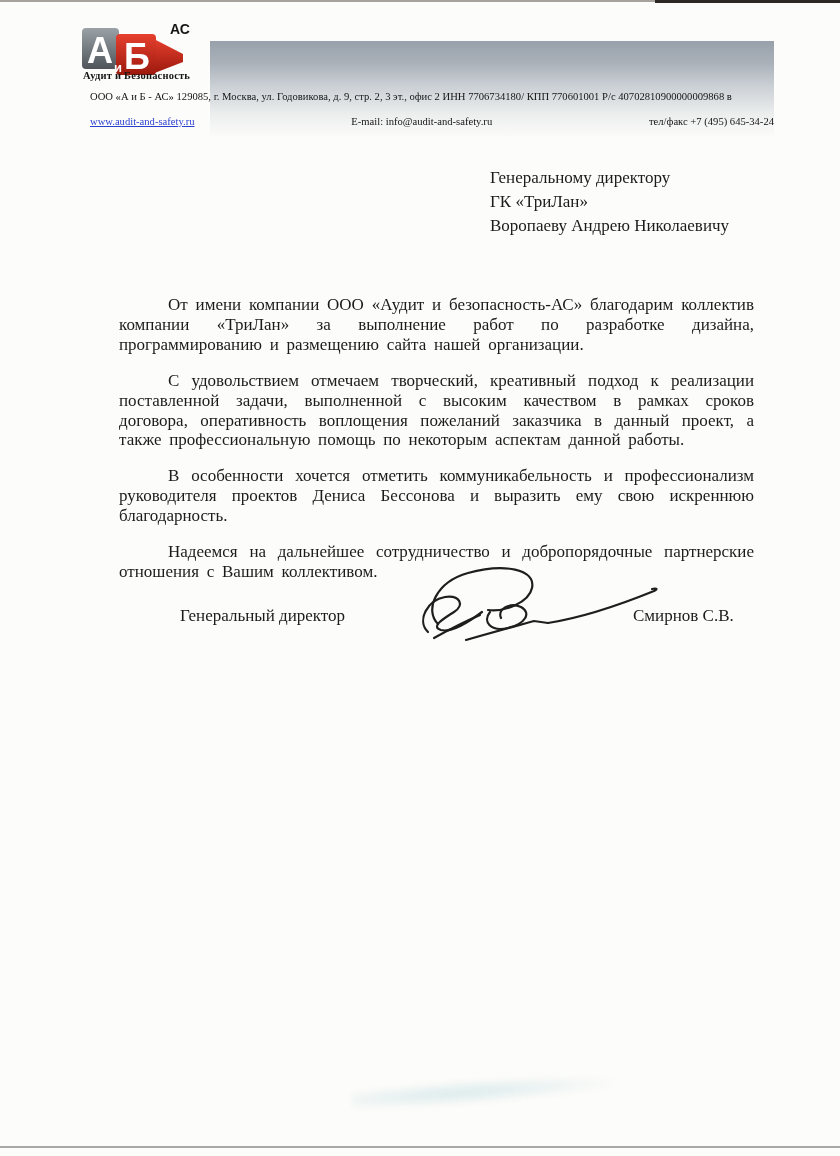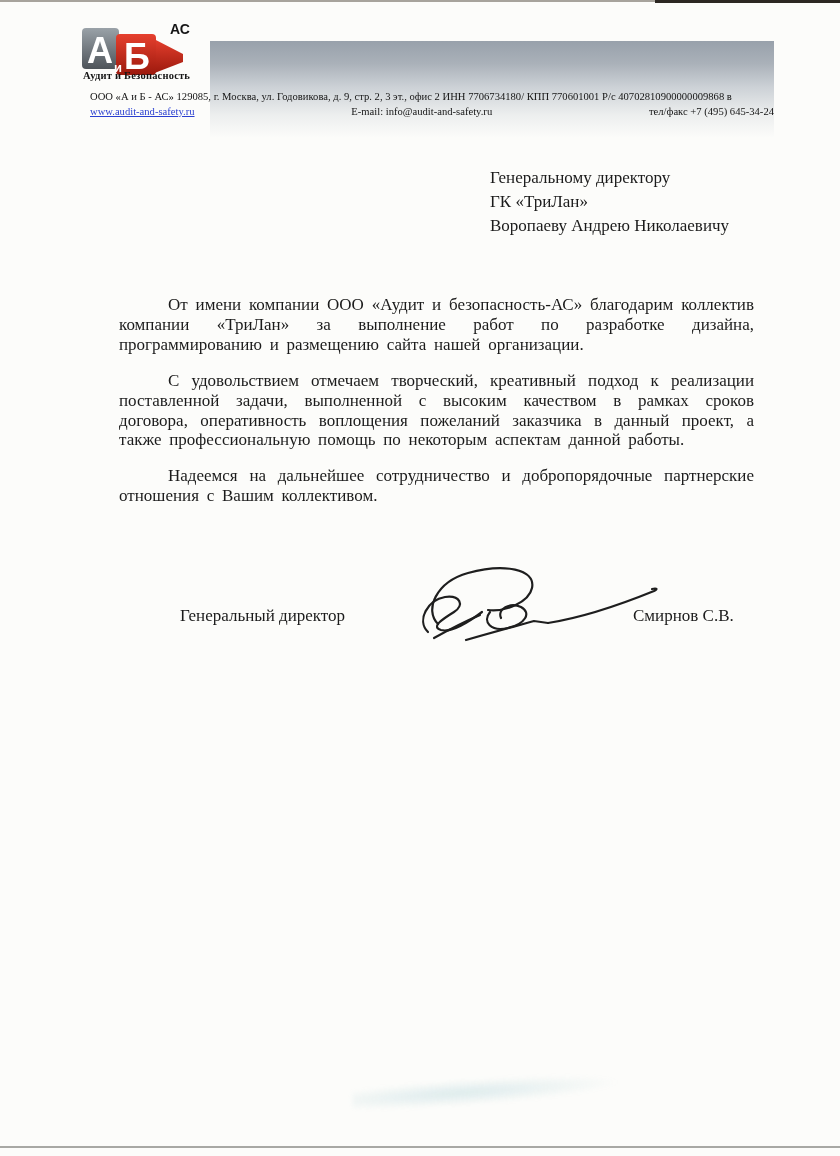--- a/index.html
+++ b/index.html
@@ -20,21 +20,21 @@
     background:linear-gradient(to bottom,#98a1ab 0%,#aab1b9 22%,#ccd1d6 45%,#eceeee 72%,#fcfcfa 95%);}
   .logo{position:absolute;left:82px;top:22px;width:120px;height:64px;}
   .logo-tagline{position:absolute;left:83px;top:70px;width:130px;
     font-family:Liberation Serif, serif;font-weight:bold;font-size:10.5px;
     letter-spacing:.2px;color:#151515;}
   
   .hdr{position:absolute;left:90px;top:90px;width:684px;font-size:10.6px;line-height:13.6px;color:#141414;}
   .hdr-line{white-space:nowrap;}
   .hdr-bold{font-weight:normal;}
   .hdr-row3{display:flex;justify-content:space-between;align-items:baseline;margin-top:1px;}
-  .site-link{color:#2a3fd0;text-decoration:underline;}
+  .site-link{color:#2a3fd0;text-decoration:underline;margin-top:10px;}
   
   .recipient{position:absolute;left:490px;top:166px;font-size:17px;line-height:24px;}
   
   .body-block{position:absolute;left:103px;top:279px;width:667px;font-size:17px;line-height:19.9px;}
   .salutation{text-align:center;margin:0 0 13px 0;}
   .body-block p{margin:16px;text-align:justify;text-indent:49px;word-spacing:3.5px;}
   
   .sig-title{position:absolute;left:180px;top:606px;font-size:17px;}
   .sig-name{position:absolute;left:633px;top:606px;font-size:17px;}
   .autograph{position:absolute;left:408px;top:560px;}
@@ -85,20 +85,21 @@
 
   <div class="recipient">
     <div>Генеральному директору</div>
     <div>ГК «ТриЛан»</div>
     <div>Воропаеву Андрею Николаевичу</div>
   </div>
 
   <div class="body-block">
     <p>От имени компании ООО «Аудит и безопасность-АС» благодарим коллектив компании «ТриЛан» за выполнение работ по разработке дизайна, программированию и размещению сайта нашей организации.</p>
     <p>С удовольствием отмечаем творческий, креативный подход к реализации поставленной задачи, выполненной с высоким качеством в рамках сроков договора, оперативность воплощения пожеланий заказчика в данный проект, а также профессиональную помощь по некоторым аспектам данной работы.</p>
+    <p>В особенности хочется отметить коммуникабельность и профессионализм руководителя проектов Дениса Бессонова и выразить ему свою искреннюю благодарность.</p>
     <p>Надеемся на дальнейшее сотрудничество и добропорядочные партнерские отношения с Вашим коллективом.</p>
   </div>
 
   <div class="sig-title">Генеральный директор</div>
   <div class="autograph">
     <svg width="260" height="90" viewBox="0 0 260 90">
       <g fill="none" stroke="#1e1e1e" stroke-width="2.2" stroke-linecap="round">
         <path d="M 30 64 C 16 50, 28 22, 60 13 C 96 3, 128 9, 124 28 C 121 42, 98 52, 80 50"></path>
         <path d="M 20 72 C 8 60, 20 40, 37 37 C 52 35, 57 45, 46 52 C 33 60, 23 67, 33 70 C 44 73, 62 61, 74 52"></path>
         <path d="M 26 78 C 44 68, 58 61, 72 55"></path>

